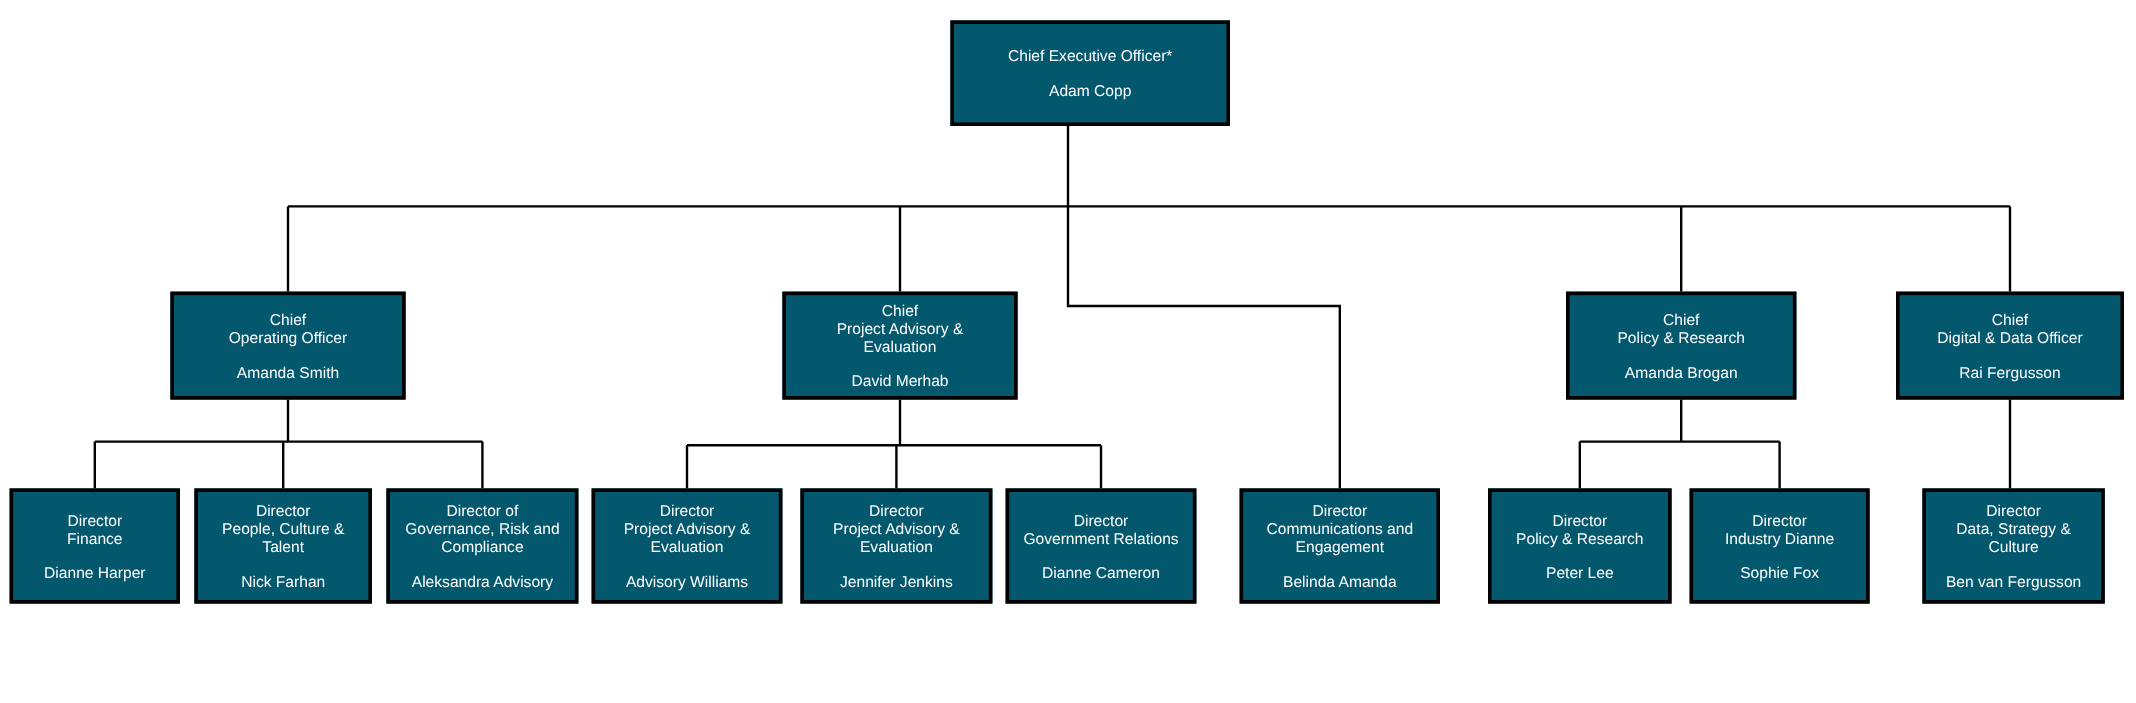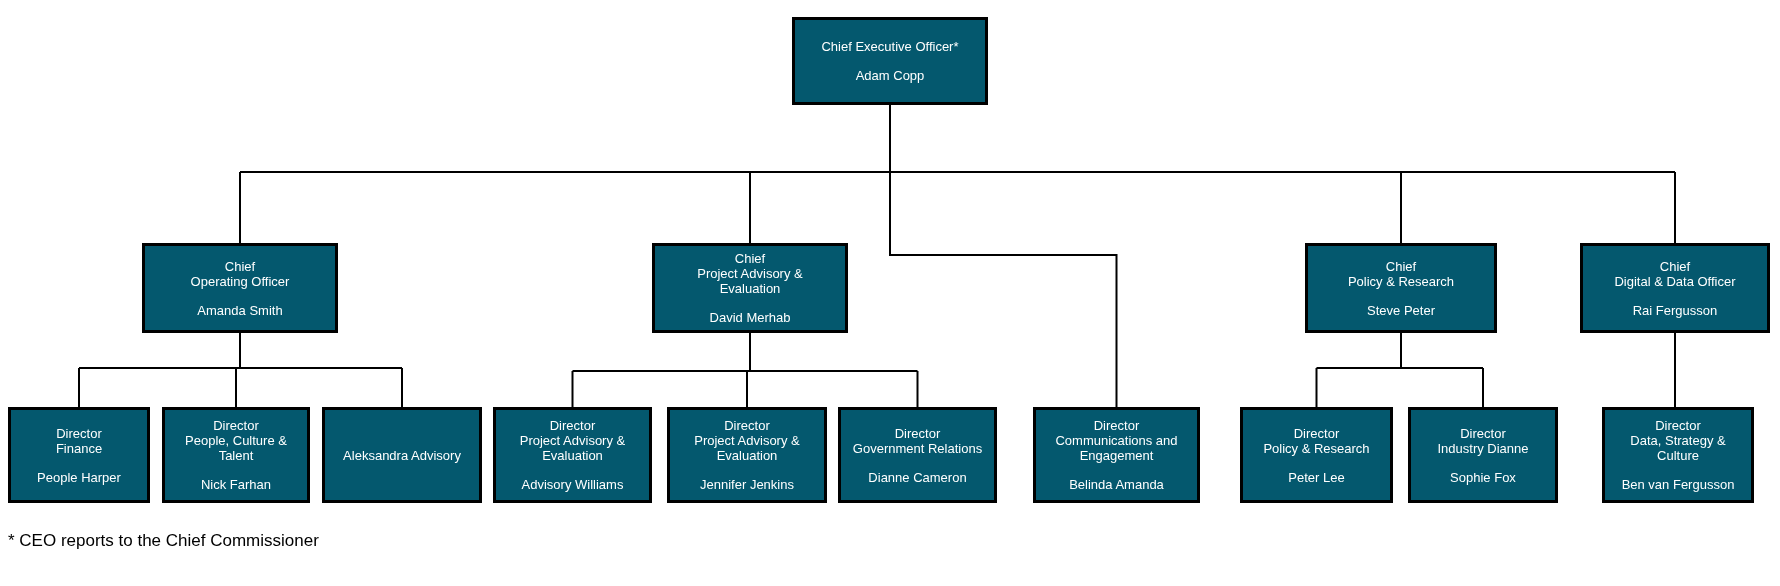--- a/index.html
+++ b/index.html
@@ -65,21 +65,21 @@
       <path d="M 747 371 V 407" stroke="#000000" stroke-width="2" fill="none"></path>
       <path d="M 917.5 371 V 407" stroke="#000000" stroke-width="2" fill="none"></path>
       <path d="M 1401 333 V 368" stroke="#000000" stroke-width="2" fill="none"></path>
       <path d="M 1316.5 368 H 1483" stroke="#000000" stroke-width="2" fill="none"></path>
       <path d="M 1316.5 368 V 407" stroke="#000000" stroke-width="2" fill="none"></path>
       <path d="M 1483 368 V 407" stroke="#000000" stroke-width="2" fill="none"></path>
       <path d="M 890 172 V 255 H 1116.5 V 407" stroke="#000000" stroke-width="2" fill="none"></path>
       <path d="M 1675 333 V 407" stroke="#000000" stroke-width="2" fill="none"></path>
     </svg>
   <div id="nodes">
-      <div class="org-box" style="left: 792px; top: 17px; width: 196px; height: 88px;">
+      <div class="org-box" style="left: 792px; top: 17px; width: 233px; height: 88px;">
         <div>
           <span class="role-line">Chief Executive Officer*</span>
         </div>
         <span class="person-name">Adam Copp</span>
       </div>
       <div class="org-box" style="left: 142px; top: 243px; width: 196px; height: 90px;">
         <div>
           <span class="role-line">Chief</span>
           <span class="role-line">Operating Officer</span>
         </div>
@@ -91,45 +91,50 @@
           <span class="role-line">Project Advisory &amp;</span>
           <span class="role-line">Evaluation</span>
         </div>
         <span class="person-name">David Merhab</span>
       </div>
       <div class="org-box" style="left: 1305px; top: 243px; width: 192px; height: 90px;">
         <div>
           <span class="role-line">Chief</span>
           <span class="role-line">Policy &amp; Research</span>
         </div>
-        <span class="person-name">Steve Peter</span>
+        <span class="person-name">Amanda Brogan</span>
       </div>
       <div class="org-box" style="left: 1580px; top: 243px; width: 190px; height: 90px;">
         <div>
           <span class="role-line">Chief</span>
           <span class="role-line">Digital &amp; Data Officer</span>
         </div>
         <span class="person-name">Rai Fergusson</span>
       </div>
       <div class="org-box" style="left: 8px; top: 407px; width: 142px; height: 96px;">
         <div>
           <span class="role-line">Director</span>
           <span class="role-line">Finance</span>
         </div>
-        <span class="person-name">People Harper</span>
+        <span class="person-name">Dianne Harper</span>
       </div>
       <div class="org-box" style="left: 162px; top: 407px; width: 148px; height: 96px;">
         <div>
           <span class="role-line">Director</span>
           <span class="role-line">People, Culture &amp;</span>
           <span class="role-line">Talent</span>
         </div>
         <span class="person-name">Nick Farhan</span>
       </div>
       <div class="org-box" style="left: 322px; top: 407px; width: 160px; height: 96px;">
+        <div>
+          <span class="role-line">Director of</span>
+          <span class="role-line">Governance, Risk and</span>
+          <span class="role-line">Compliance</span>
+        </div>
         <span class="person-name">Aleksandra Advisory</span>
       </div>
       <div class="org-box" style="left: 493px; top: 407px; width: 159px; height: 96px;">
         <div>
           <span class="role-line">Director</span>
           <span class="role-line">Project Advisory &amp;</span>
           <span class="role-line">Evaluation</span>
         </div>
         <span class="person-name">Advisory Williams</span>
       </div>
@@ -172,14 +177,13 @@
       </div>
       <div class="org-box" style="left: 1602px; top: 407px; width: 152px; height: 96px;">
         <div>
           <span class="role-line">Director</span>
           <span class="role-line">Data, Strategy &amp;</span>
           <span class="role-line">Culture</span>
         </div>
         <span class="person-name">Ben van Fergusson</span>
       </div>
     </div>
-  <div id="footnote">* CEO reports to the Chief Commissioner</div>
 </div>
 
 </body></html>

